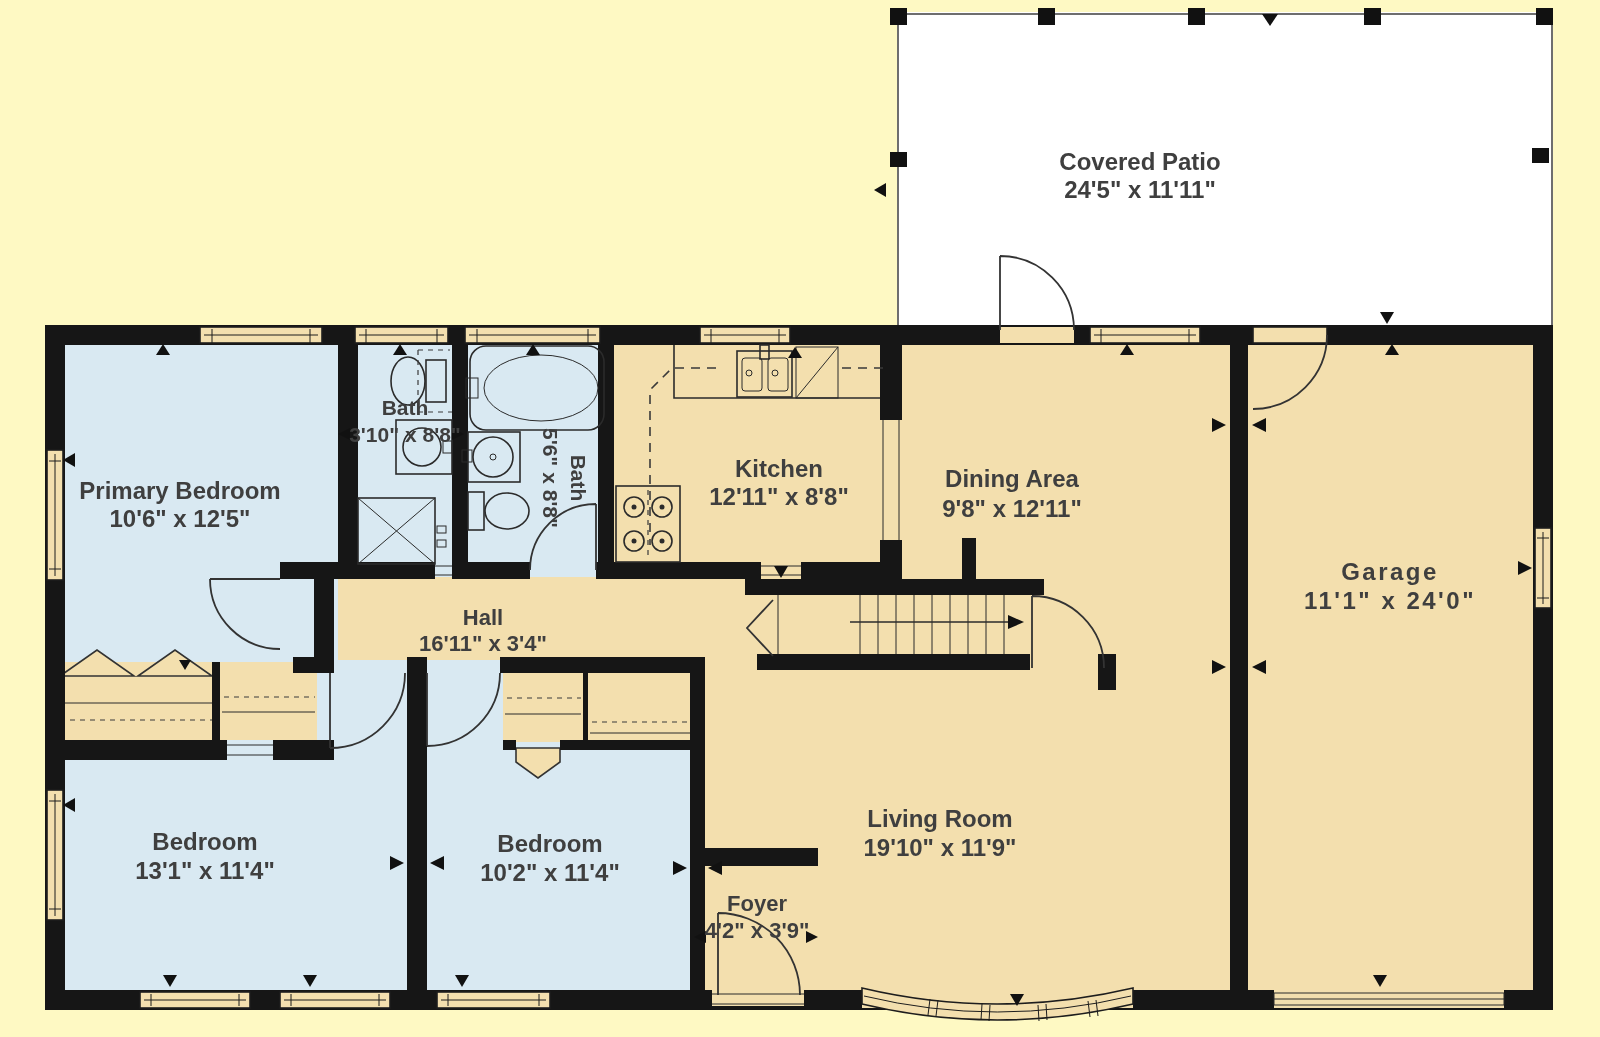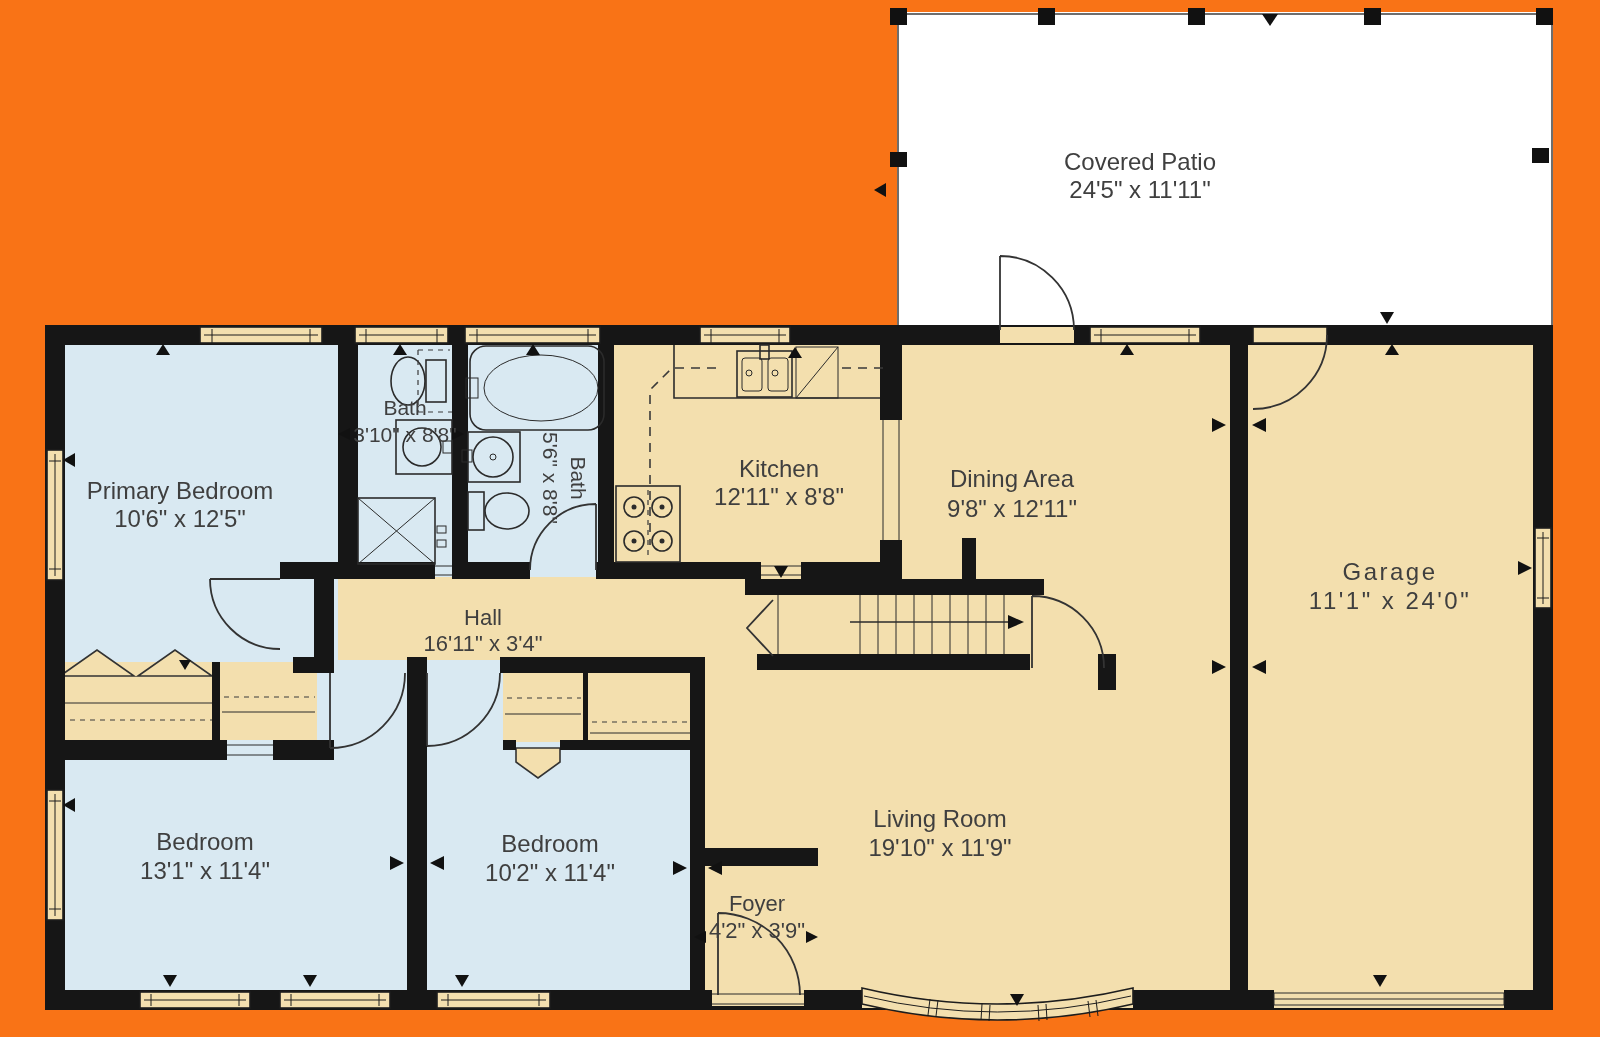--- a/index.html
+++ b/index.html
@@ -1,17 +1,17 @@
 <!DOCTYPE html>
 <html><head>
 <meta charset="utf-8">
 <style>
   html,body{margin:0;padding:0;background:#ffffff;}
-  .stage{position:relative;width:1600px;height:1037px;background:#f97316;overflow:hidden;
-         font-family:"Liberation Sans", sans-serif;}
+  .stage{position:relative;width:1600px;height:1037px;background:#fef9c3;overflow:hidden;
+         font-family:"Liberation Sans", sans-serif;font-weight:bold;}
   svg{display:block}
   .wall{fill:#161616;}
   .tan{fill:#f3dfae;}
   .blue{fill:#d9e9f2;}
   .win{fill:#f3dfae;stroke:#1d1d1d;stroke-width:1.6;}
   .winline{stroke:#1d1d1d;stroke-width:1;fill:none;}
   .fx{fill:none;stroke:#2b2b2b;stroke-width:1.6;}
   .fxthin{fill:none;stroke:#2b2b2b;stroke-width:1;}
   .dash{fill:none;stroke:#3a3a3a;stroke-width:1.6;stroke-dasharray:9 7;}
   .dashthin{fill:none;stroke:#3a3a3a;stroke-width:1.2;stroke-dasharray:5 5;}

